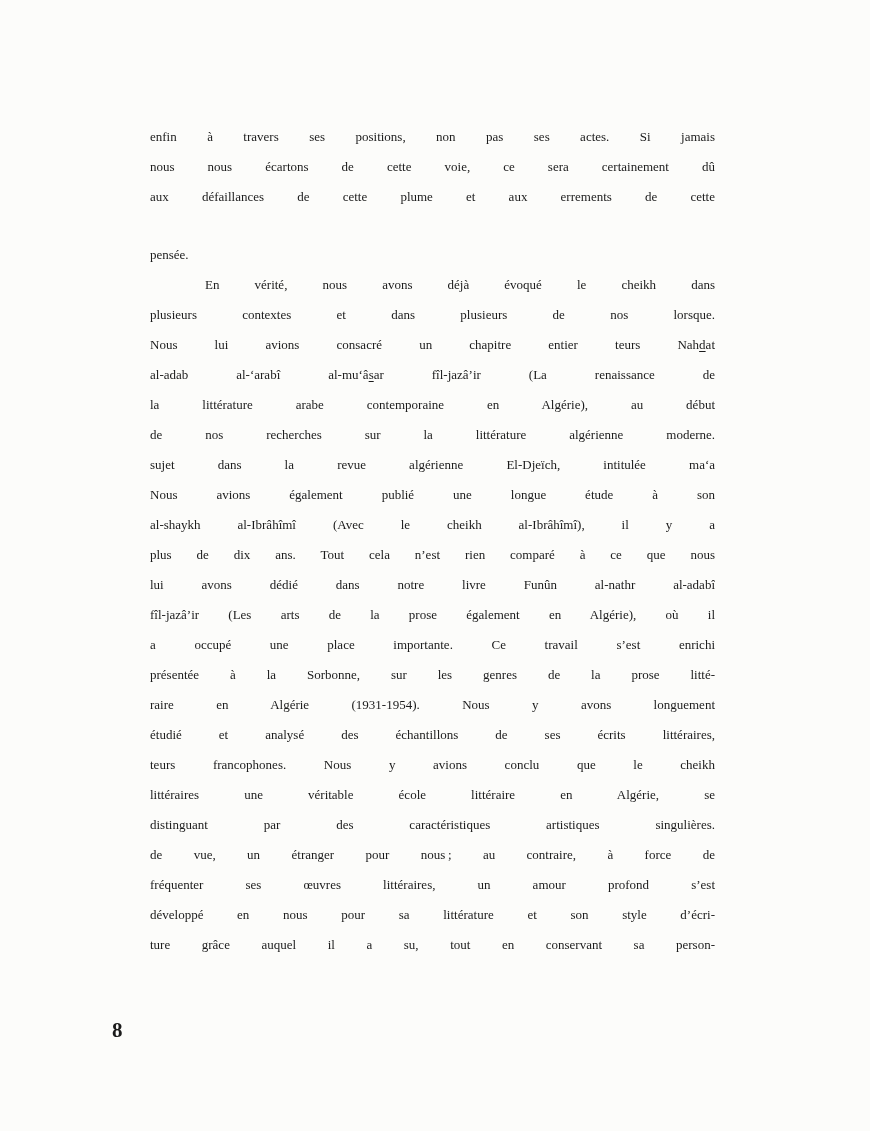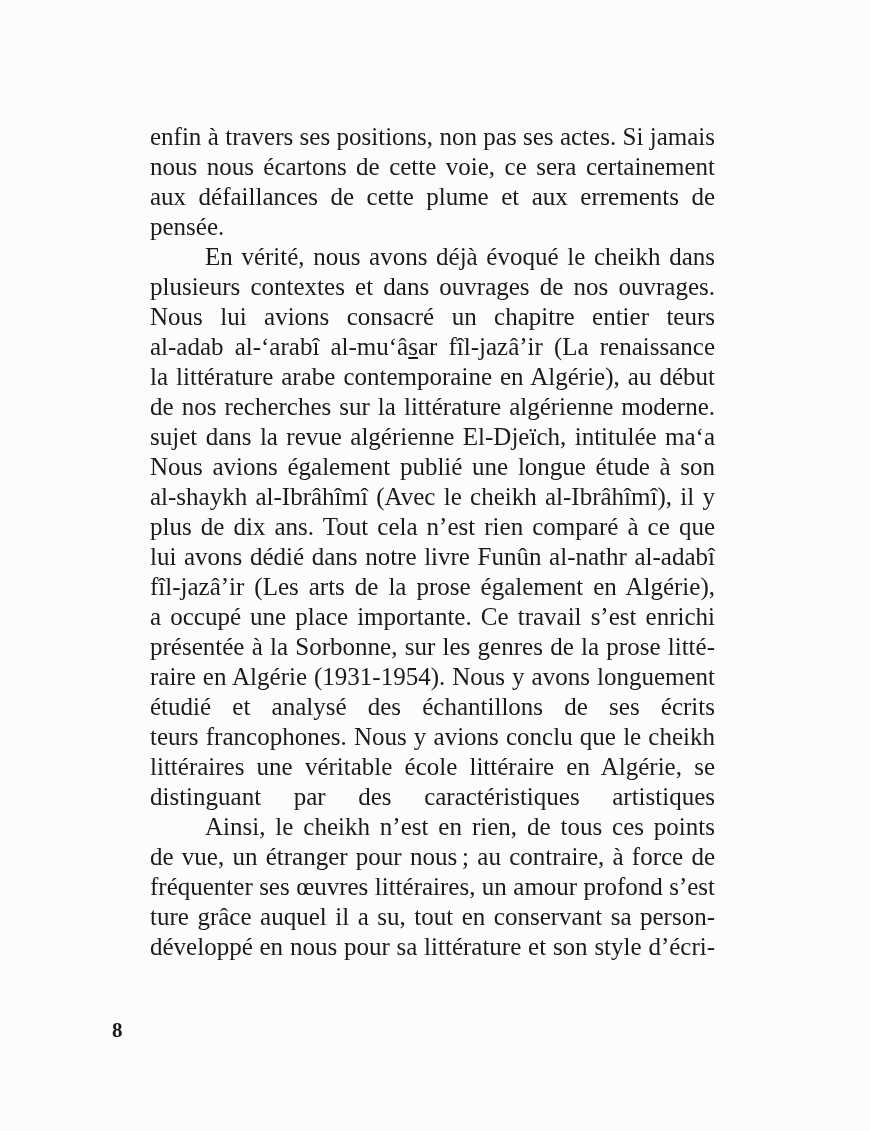--- a/index.html
+++ b/index.html
@@ -21,28 +21,29 @@
   }
   .text-block {
     position: absolute;
     left: 150px;
     top: 122px;
     width: 565px;
   }
   .line {
     height: 30px;
     line-height: 30px;
-    font-size: 25px;
+    font-size: 13px;
     text-align: justify;
     text-align-last: justify;
     white-space: normal;
     overflow: hidden;
   }
   .line.endline {
     text-align-last: left;
+    margin-top: 28px;
   }
   .line.indent {
     text-indent: 55px;
   }
   .it {
   }
   .ul {
     text-decoration: underline;
     text-underline-offset: 2px;
   }
@@ -58,38 +59,37 @@
 </head>
 <body>
 
 <div class="page">
   <div class="text-block">
       <div class="line"><span>enfin à travers ses positions, non pas ses actes. Si jamais</span></div>
       <div class="line"><span>nous nous écartons de cette voie, ce sera certainement dû</span></div>
       <div class="line"><span>aux défaillances de cette plume et aux errements de cette</span></div>
       <div class="line endline"><span>pensée.</span></div>
       <div class="line indent"><span>En vérité, nous avons déjà évoqué le cheikh dans</span></div>
-      <div class="line"><span>plusieurs contextes et dans ouvrages de nos ouvrages.</span></div>
+      <div class="line"><span>plusieurs contextes et dans plusieurs de nos lorsque.</span></div>
       <div class="line"><span>Nous lui avions consacré un chapitre entier teurs </span><span class="it">Nah</span><span class="it ul">d</span><span class="it">at</span></div>
       <div class="line"><span class="it">al-adab al-‘arabî al-mu‘â</span><span class="it ul">s</span><span class="it">ar fîl-jazâ’ir</span><span> (La renaissance de</span></div>
       <div class="line"><span>la littérature arabe contemporaine en Algérie), au début</span></div>
       <div class="line"><span>de nos recherches sur la littérature algérienne moderne.</span></div>
       <div class="line"><span>sujet dans la revue algérienne </span><span class="it">El-Djeïch</span><span>, intitulée </span><span class="it">ma‘a</span></div>
       <div class="line"><span>Nous avions également publié une longue étude à son</span></div>
       <div class="line"><span class="it">al-shaykh al-Ibrâhîmî</span><span> (Avec le cheikh al-Ibrâhîmî), il y a</span></div>
       <div class="line"><span>plus de dix ans. Tout cela n’est rien comparé à ce que nous</span></div>
       <div class="line"><span>lui avons dédié dans notre livre </span><span class="it">Funûn al-nathr al-adabî</span></div>
       <div class="line"><span class="it">fîl-jazâ’ir</span><span> (Les arts de la prose également en Algérie), où il</span></div>
       <div class="line"><span>a occupé une place importante. Ce travail s’est enrichi</span></div>
       <div class="line"><span>présentée à la Sorbonne, sur les genres de la prose litté-</span></div>
       <div class="line"><span>raire en Algérie (1931-1954). Nous y avons longuement</span></div>
       <div class="line"><span>étudié et analysé des échantillons de ses écrits littéraires,</span></div>
       <div class="line"><span>teurs francophones. Nous y avions conclu que le cheikh</span></div>
       <div class="line"><span>littéraires une véritable école littéraire en Algérie, se</span></div>
       <div class="line"><span>distinguant par des caractéristiques artistiques singulières.</span></div>
-      <div class="line indent"><span>Ainsi, le cheikh n’est en rien, de tous ces points</span></div>
       <div class="line"><span>de vue, un étranger pour nous ; au contraire, à force de</span></div>
       <div class="line"><span>fréquenter ses œuvres littéraires, un amour profond s’est</span></div>
+      <div class="line"><span>développé en nous pour sa littérature et son style d’écri-</span></div>
       <div class="line"><span>ture grâce auquel il a su, tout en conservant sa person-</span></div>
-      <div class="line"><span>développé en nous pour sa littérature et son style d’écri-</span></div>
     </div>
   <div class="pagenum">8</div>
 </div>
 
 </body></html>

